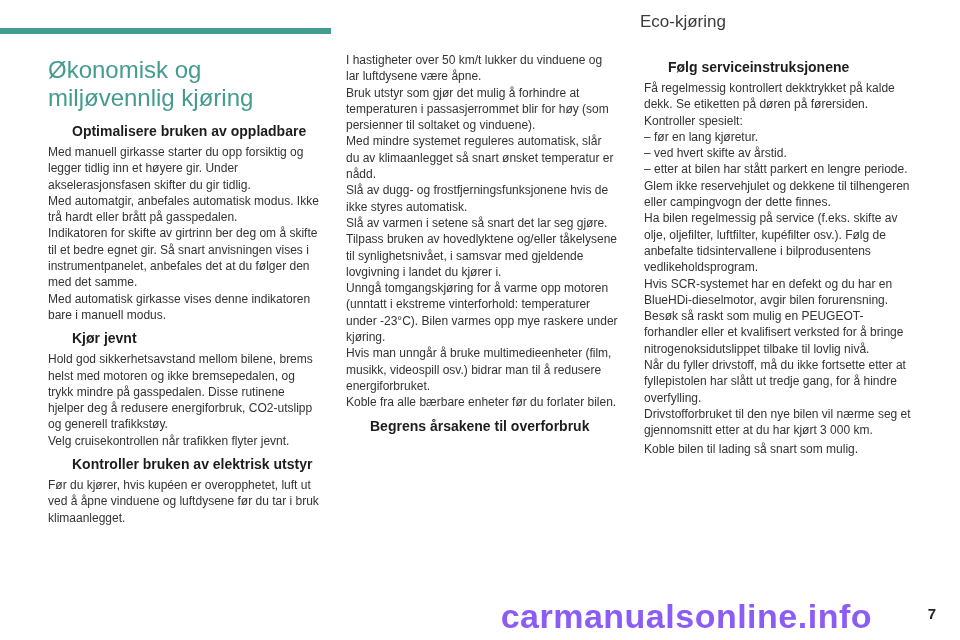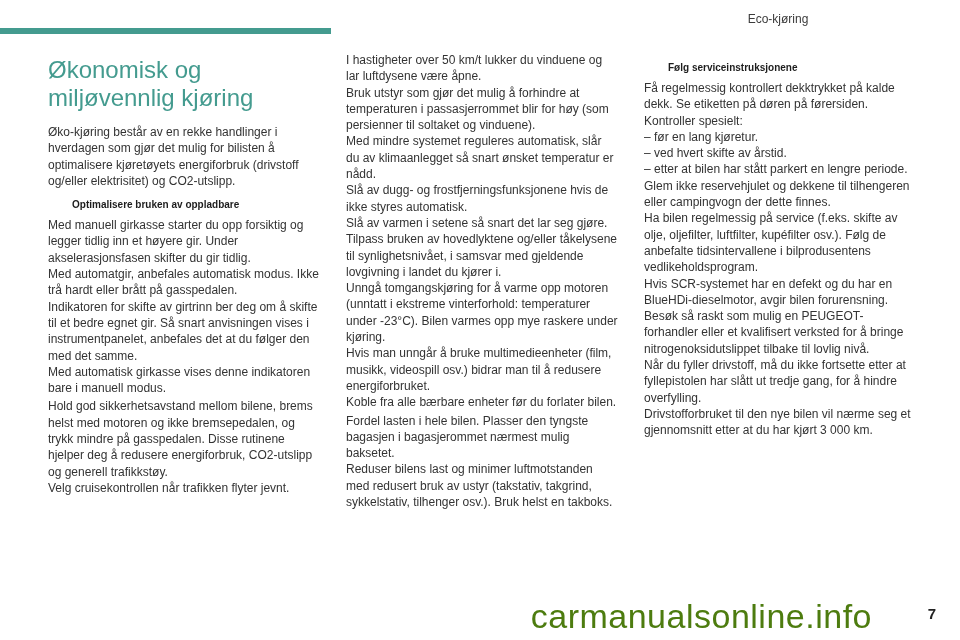--- a/index.html
+++ b/index.html
@@ -9,90 +9,92 @@
     width:960px; height:640px; position:relative; overflow:hidden;
     background:#ffffff; color:var(--text);
     font-family:"Liberation Sans", sans-serif;
   }
   .top-bar {
     position:absolute; left:0; top:28px; width:331px; height:6px;
     background:var(--accent);
   }
   .running-header {
     position:absolute; top:12px; left:640px; width:276px;
-    text-align:center; font-size:12px; color:#3c3c3c;
+    font-size:17px; color:#3c3c3c;
   }
   .columns {
     position:absolute; left:48px; top:52px; width:868px;
     display:flex; gap:26px;
   }
   .col { width:272px; font-size:12px; line-height:16.3px; }
   .col h1.title {
     font-size:24px; line-height:28px; font-weight:400;
     color:var(--accent); margin:4px 0 12px 0; white-space:pre-line;
   }
   .col h2.heading {
-    font-size:10px; line-height:15px; font-weight:bold;
+    font-size:14px; line-height:15px; font-weight:bold;
     color:var(--heading); margin:8px 0 5px 0;padding-left:24px;
   }
   .col p.paragraph { margin:0 0 2px 0; white-space:pre-line; }
   .page-number {
     position:absolute; right:24px; bottom:18px;
     font-size:15px; font-weight:bold; color:#222222;
   }
   .watermark {
     position:absolute; right:88px; bottom:4px;
-    font-size:34px; color:#4d7c0f; letter-spacing:0.5px;
-    font-weight:400;
+    font-size:34px; color:#8b5cf6; letter-spacing:0.5px;
+    font-weight:700;
   }
 </style>
 </head>
 <body>
 
 <div class="top-bar"></div>
 
 <div class="running-header">Eco-kjøring</div>
 
 <div class="columns">
   <div class="col">
       <h1 class="title">Økonomisk og
 miljøvennlig kjøring</h1>
-      <p class="paragraph">Øko-kjøring består av en rekke handlinger i hverdagen som gjør det mulig for bilisten å optimalisere kjøretøyets energiforbruk (drivstoff og/eller elektrisitet) og CO2-utslipp.</p>
       <h2 class="heading">Optimalisere bruken av oppladbare</h2>
       <p class="paragraph">Med manuell girkasse starter du opp forsiktig og legger tidlig inn et høyere gir. Under akselerasjonsfasen skifter du gir tidlig.
 Med automatgir, anbefales automatisk modus. Ikke trå hardt eller brått på gasspedalen.
 Indikatoren for skifte av girtrinn ber deg om å skifte til et bedre egnet gir. Så snart anvisningen vises i instrumentpanelet, anbefales det at du følger den med det samme.
 Med automatisk girkasse vises denne indikatoren bare i manuell modus.</p>
+      <h2 class="heading">Kjør jevnt</h2>
       <p class="paragraph">Hold god sikkerhetsavstand mellom bilene, brems helst med motoren og ikke bremsepedalen, og trykk mindre på gasspedalen. Disse rutinene hjelper deg å redusere energiforbruk, CO2-utslipp og generell trafikkstøy.
 Velg cruisekontrollen når trafikken flyter jevnt.</p>
+      <h2 class="heading">Kontroller bruken av elektrisk utstyr</h2>
+      <p class="paragraph">Før du kjører, hvis kupéen er overopphetet, luft ut ved å åpne vinduene og luftdysene før du tar i bruk klimaanlegget.</p>
     </div>
   <div class="col">
       <p class="paragraph">I hastigheter over 50 km/t lukker du vinduene og lar luftdysene være åpne.
 Bruk utstyr som gjør det mulig å forhindre at temperaturen i passasjerrommet blir for høy (som persienner til soltaket og vinduene).
 Med mindre systemet reguleres automatisk, slår du av klimaanlegget så snart ønsket temperatur er nådd.
 Slå av dugg- og frostfjerningsfunksjonene hvis de ikke styres automatisk.
 Slå av varmen i setene så snart det lar seg gjøre.
 Tilpass bruken av hovedlyktene og/eller tåkelysene til synlighetsnivået, i samsvar med gjeldende lovgivning i landet du kjører i.
 Unngå tomgangskjøring for å varme opp motoren (unntatt i ekstreme vinterforhold: temperaturer under -23°C). Bilen varmes opp mye raskere under kjøring.
 Hvis man unngår å bruke multimedieenheter (film, musikk, videospill osv.) bidrar man til å redusere energiforbruket.
 Koble fra alle bærbare enheter før du forlater bilen.</p>
-      <p class="paragraph">Fordel lasten i hele bilen. Plasser den tyngste bagasjen i bagasjerommet nærmest mulig baksetet.
-Reduser bilens last og minimer luftmotstanden med redusert bruk av ustyr (takstativ, takgrind, sykkelstativ, tilhenger osv.). Bruk helst en takboks.</p>
+      <h2 class="heading">Begrens årsakene til overforbruk</h2>
     </div>
   <div class="col">
       <h2 class="heading">Følg serviceinstruksjonene</h2>
       <p class="paragraph">Få regelmessig kontrollert dekktrykket på kalde dekk. Se etiketten på døren på førersiden.
 Kontroller spesielt:
 –  før en lang kjøretur.
 –  ved hvert skifte av årstid.
 –  etter at bilen har stått parkert en lengre periode.
 Glem ikke reservehjulet og dekkene til tilhengeren eller campingvogn der dette finnes.
 Ha bilen regelmessig på service (f.eks. skifte av olje, oljefilter, luftfilter, kupéfilter osv.). Følg de anbefalte tidsintervallene i bilprodusentens vedlikeholdsprogram.
 Hvis SCR-systemet har en defekt og du har en BlueHDi-dieselmotor, avgir bilen forurensning.
 Besøk så raskt som mulig en PEUGEOT-forhandler eller et kvalifisert verksted for å bringe nitrogenoksidutslippet tilbake til lovlig nivå.
 Når du fyller drivstoff, må du ikke fortsette etter at fyllepistolen har slått ut tredje gang, for å hindre overfylling.
 Drivstofforbruket til den nye bilen vil nærme seg et gjennomsnitt etter at du har kjørt 3 000 km.</p>
+      <p class="paragraph">Koble bilen til lading så snart som mulig.</p>
     </div>
 </div>
 
 <div class="watermark">carmanualsonline.info</div>
 
 <div class="page-number">7</div>
 
 </body></html>

